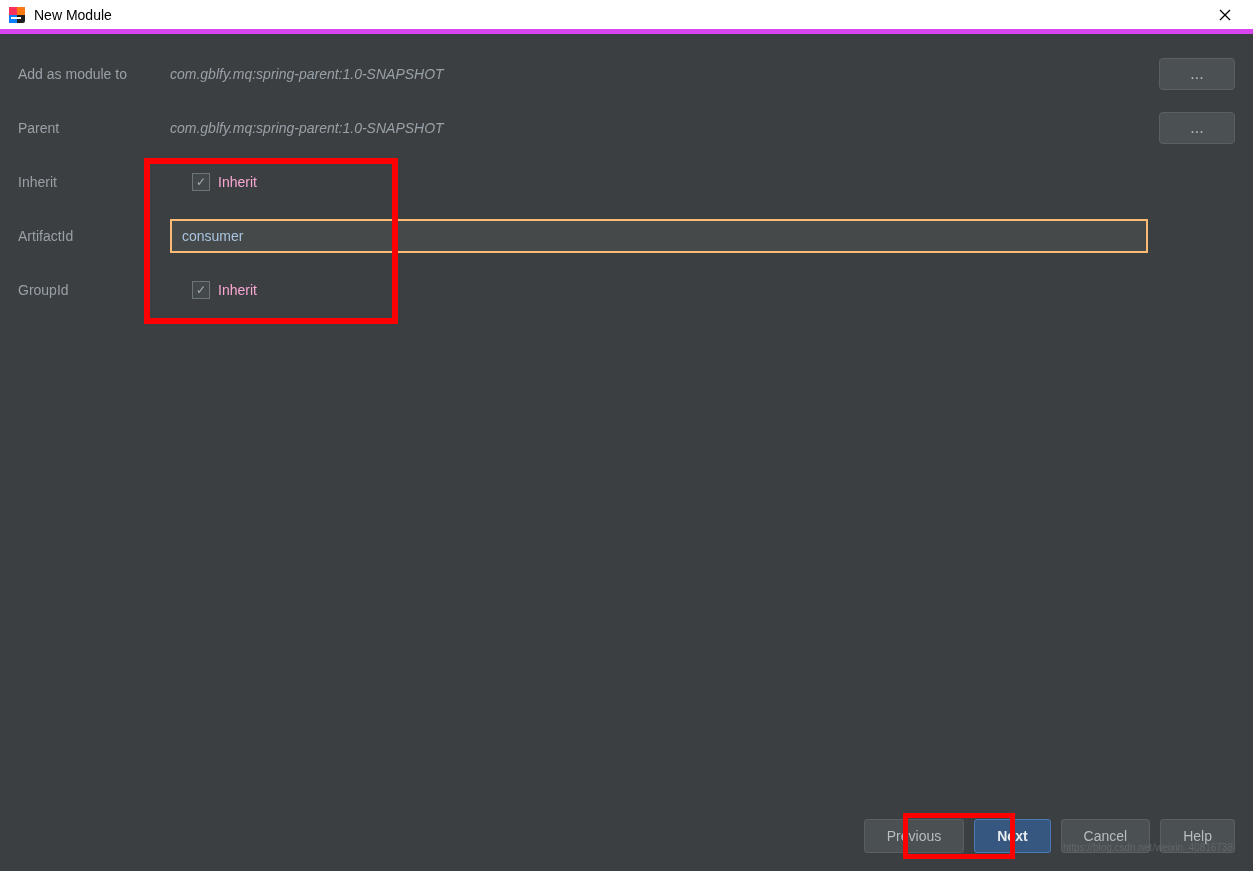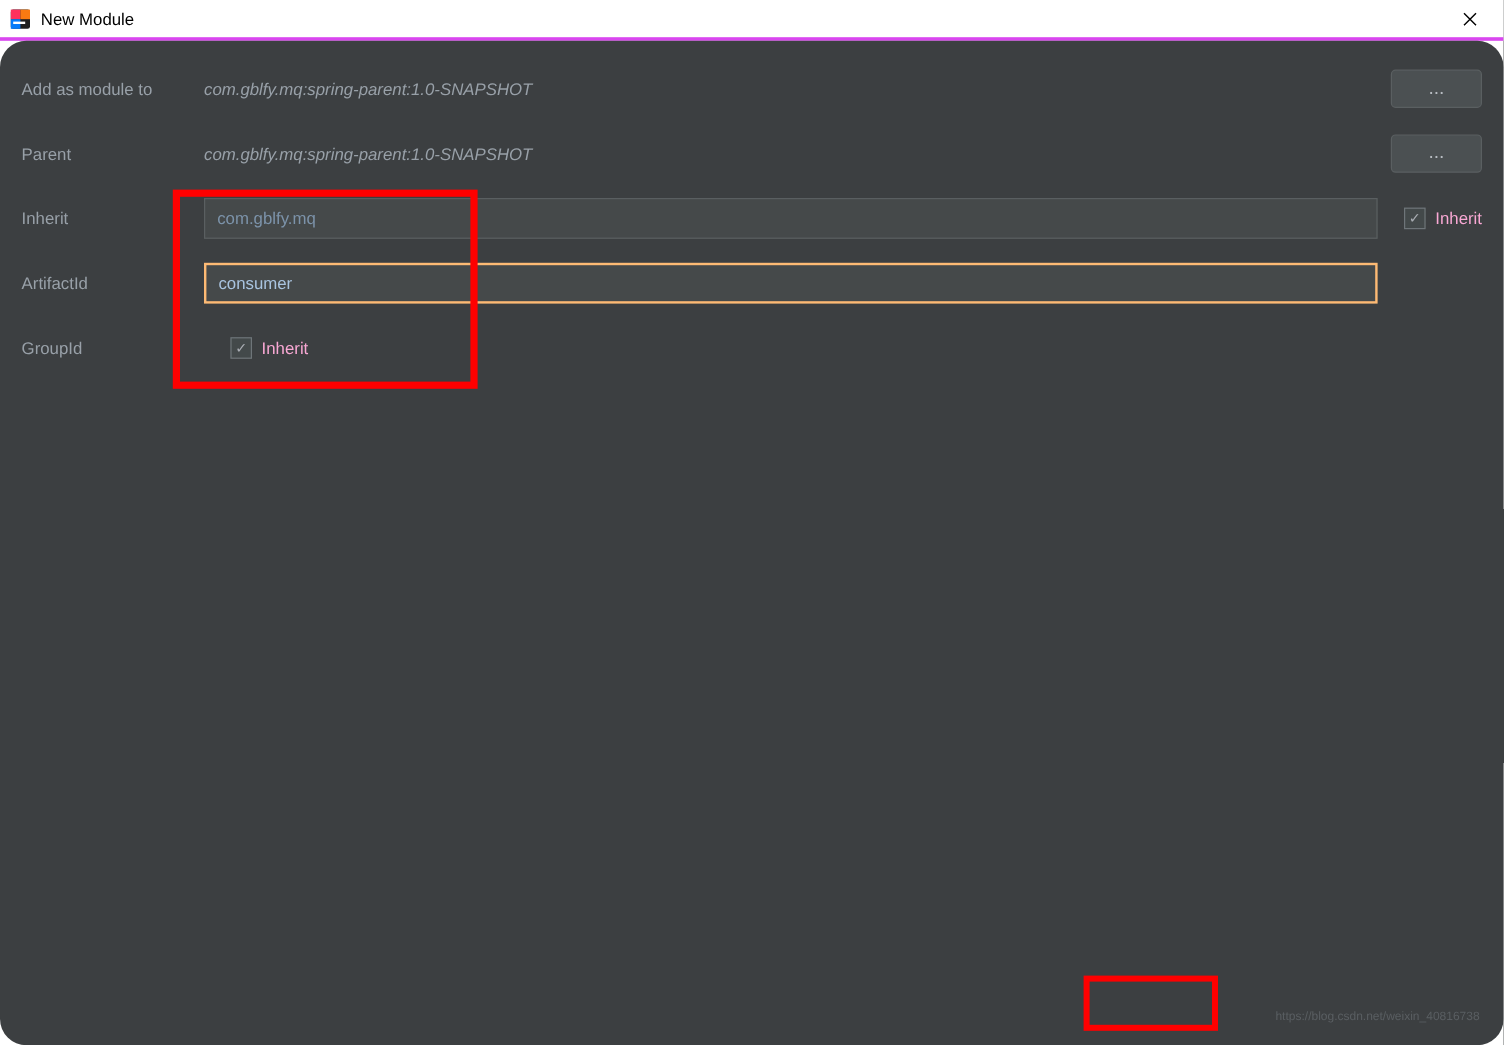--- a/index.html
+++ b/index.html
@@ -11,41 +11,40 @@
   height: 871px;
   overflow: hidden;
 }
 .titlebar {
   height: 34px;
   background: #fff;
   display: flex;
   align-items: center;
   justify-content: space-between;
   padding: 0 8px 0 8px;
-  border-bottom: 3px solid #d946ef;
+  border-bottom: 5px solid #d946ef;
 }
 .titlebar-left { display: flex; align-items: center; gap: 8px; }
 .app-icon {
   width: 18px; height: 18px;
   display: inline-flex; align-items: center; justify-content: center;
 }
 .title-text { color: #000; font-size: 14px; }
 .close-x {
   width: 40px; height: 30px;
   display: flex; align-items: center; justify-content: center;
   cursor: pointer;
   color: #000;
 }
 .content {
   background: #3c3f41;
   height: calc(871px - 34px);
   position: relative;
   padding: 22px 18px;
   color: #a9adb3;
-  border-radius: 22px;
 }
 .row {
   display: flex;
   align-items: center;
   height: 36px;
   margin-bottom: 18px;
 }
 .label-col { width: 152px; flex-shrink: 0; font-size: 14px; color: #98a0a8; }
 .value-text { color: #98a0a8; font-size: 14px; flex: 1; font-style: italic; }
 .btn-ellipsis {
@@ -164,23 +163,20 @@
   </div>
 
   <div class="row">
     <div class="label-col">Parent</div>
     <div class="value-text">com.gblfy.mq:spring-parent:1.0-SNAPSHOT</div>
     <div class="btn-ellipsis">...</div>
   </div>
 
   <div class="row">
     <div class="label-col">Inherit</div>
-    <div class="input-col">
-      <input class="text-input disabled" value="com.gblfy.mq" style="">
-    </div>
     <div class="inherit-box">
       <div class="checkbox">✓</div>
       <span class="inherit-label">Inherit</span>
     </div>
   </div>
 
   <div class="row">
     <div class="label-col">ArtifactId</div>
     <div class="input-col">
       <input class="text-input focused" value="consumer" style="">
@@ -194,18 +190,24 @@
   <div class="row">
     <div class="label-col">GroupId</div>
     <div class="inherit-box">
       <div class="checkbox">✓</div>
       <span class="inherit-label">Inherit</span>
     </div>
   </div>
 
   <div class="highlight-box" style="left:144px; top:124px; width:254px; height:166px;"></div>
 
+  <div class="footer">
+    <div class="footer-btn">Previous</div>
+    <div class="footer-btn primary">Next</div>
+    <div class="footer-btn">Cancel</div>
+    <div class="footer-btn">Help</div>
+  </div>
 
   <div class="next-highlight" style="right:238px; bottom:12px; width:112px; height:46px;"></div>
 
   <div class="watermark">https://blog.csdn.net/weixin_40816738</div>
 
 </div>
 
 </body></html>

